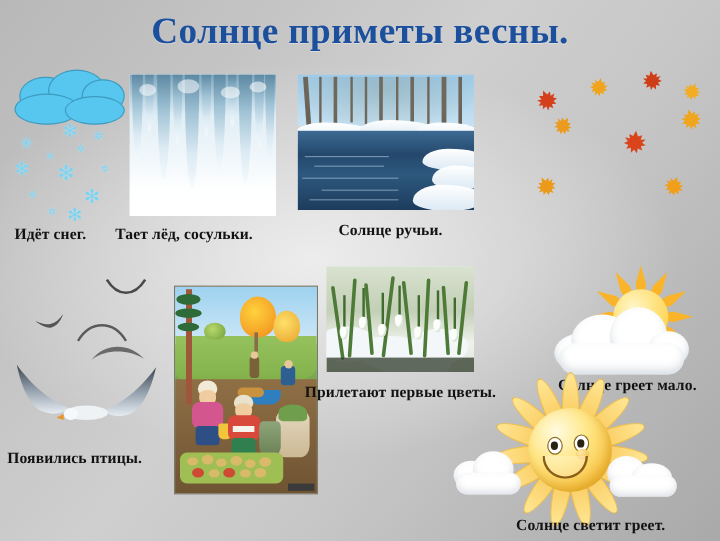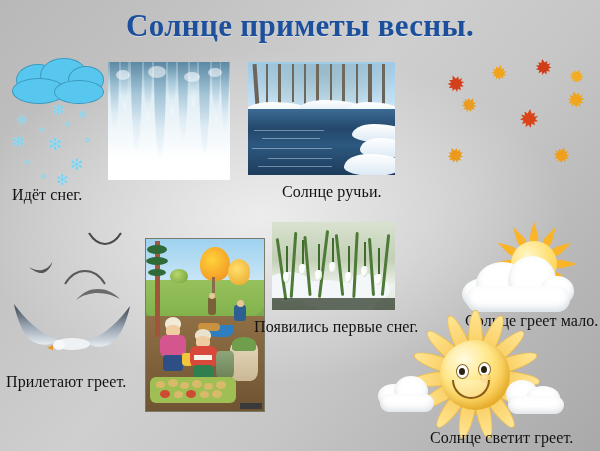--- a/index.html
+++ b/index.html
@@ -10,22 +10,22 @@
   }
   #slide{
     position:relative;width:600px;height:451px;overflow:hidden;
     background:
       radial-gradient(ellipse 420px 230px at 44% 48%, rgba(255,255,255,0.62) 0%, rgba(255,255,255,0.30) 38%, rgba(255,255,255,0.0) 72%),
       linear-gradient(128deg,#b8b8b8 0%,#c3c3c3 22%,#cfcfcf 44%,#c6c6c6 64%,#b4b4b4 86%,#a9a9a9 100%);
   }
   .cap{
     position:absolute;
     font-family:"Liberation Serif", serif;
-    font-weight:normal;color:#121212;
-    font-size:16px;line-height:13px;white-space:nowrap;
+    font-weight:bold;color:#121212;
+    font-size:13px;line-height:13px;white-space:nowrap;
     letter-spacing:0.1px;
   }
   #title{
     position:absolute;left:0;top:8px;width:600px;text-align:center;
     font-family:"Liberation Serif", serif;
     font-weight:bold;font-size:31px;color:#1c4f9c;
     letter-spacing:0.3px;
     text-shadow:0 1px 0 rgba(255,255,255,0.35);
   }
   .photo{position:absolute;overflow:hidden;}
@@ -162,20 +162,21 @@
     <div class="icicle" style="left:82px;width:7px;height:44px;"></div>
     <div class="icicle" style="left:91px;width:11px;height:92px;"></div>
     <div class="icicle" style="left:104px;width:8px;height:60px;"></div>
     <div class="icicle" style="left:113px;width:8px;height:74px;"></div>
     <div class="blob" style="left:8px;top:8px;width:14px;height:10px;"></div>
     <div class="blob" style="left:40px;top:4px;width:18px;height:12px;"></div>
     <div class="blob" style="left:76px;top:10px;width:16px;height:10px;"></div>
     <div class="blob" style="left:100px;top:6px;width:14px;height:9px;"></div>
     <div style="position:absolute;left:0;bottom:0;width:100%;height:34px;background:linear-gradient(rgba(255,255,255,0),#ffffff 70%);"></div>
   </div>
+  <div class="cap" style="left:96px;top:188px;">Тает лёд, сосульки.</div>
 
   <div class="photo" id="ph-stream">
     <div class="sky"></div>
     <div class="trees">
       <div class="trunk" style="left:6px;top:0;width:4px;height:42px;transform:rotate(-4deg);"></div>
       <div class="trunk" style="left:18px;top:0;width:2px;height:40px;"></div>
       <div class="trunk" style="left:30px;top:0;width:3px;height:44px;"></div>
       <div class="trunk" style="left:44px;top:0;width:2px;height:38px;"></div>
       <div class="trunk" style="left:56px;top:0;width:2px;height:42px;"></div>
       <div class="trunk" style="left:68px;top:0;width:3px;height:40px;"></div>
@@ -282,21 +283,21 @@
           </linearGradient>
         </defs>
         <path fill="url(#gw)" d="M2 4c10 14 26 30 44 36-6 5-14 6-22 3C14 40 6 24 2 4z"></path>
         <path fill="url(#gw)" d="M118 6c-10 14-26 30-44 36 6 5 14 6 22 3 10-4 18-20 22-39z"></path>
         <ellipse cx="60" cy="44" rx="18" ry="6" fill="#eef2f5"></ellipse>
         <ellipse cx="47" cy="45" rx="6" ry="5" fill="#f6f8fa"></ellipse>
         <path d="M41 45l-6 3 6 2z" fill="#e8962a"></path>
       </svg>
     </div>
   </div>
-  <div class="cap" style="left:6px;top:375px;">Прилетают греет.</div>
+  <div class="cap" style="left:6px;top:375px;">Появились птицы.</div>
 
   <div class="photo" id="ph-harvest">
     <div class="hsky"></div>
     <div class="hfield"></div>
     <div class="hsoil"></div>
 
     <div class="hpine">
       <div class="pinetrunk"></div>
       <div class="pinebough" style="left:-2px;top:4px;width:20px;height:9px;"></div>
       <div class="pinebough" style="left:-3px;top:16px;width:22px;height:8px;"></div>
@@ -378,21 +379,21 @@
     <div class="stem" style="left:60px;top:16px;height:26px;"></div>
     <div class="bell" style="left:57px;top:40px;"></div>
     <div class="stem" style="left:76px;top:24px;height:28px;"></div>
     <div class="bell" style="left:73px;top:50px;"></div>
     <div class="stem" style="left:92px;top:20px;height:26px;"></div>
     <div class="bell" style="left:89px;top:44px;"></div>
     <div class="stem" style="left:106px;top:26px;height:28px;"></div>
     <div class="bell" style="left:103px;top:52px;"></div>
     <div style="position:absolute;left:0;bottom:0;width:100%;height:12px;background:#2f3a2a;opacity:.75;"></div>
   </div>
-  <div class="cap" style="left:254px;top:320px;">Появились первые снег.</div>
+  <div class="cap" style="left:254px;top:320px;">Прилетают первые цветы.</div>
 
   <div id="suncloud">
     <div id="sc-sun">
       <div class="sray" style="transform:rotate(0deg)   translateY(-25px);"></div>
       <div class="sray" style="transform:rotate(30deg)  translateY(-25px);"></div>
       <div class="sray" style="transform:rotate(60deg)  translateY(-25px);"></div>
       <div class="sray" style="transform:rotate(90deg)  translateY(-25px);"></div>
       <div class="sray" style="transform:rotate(120deg) translateY(-25px);"></div>
       <div class="sray" style="transform:rotate(150deg) translateY(-25px);"></div>
       <div class="sray" style="transform:rotate(180deg) translateY(-25px);"></div>

